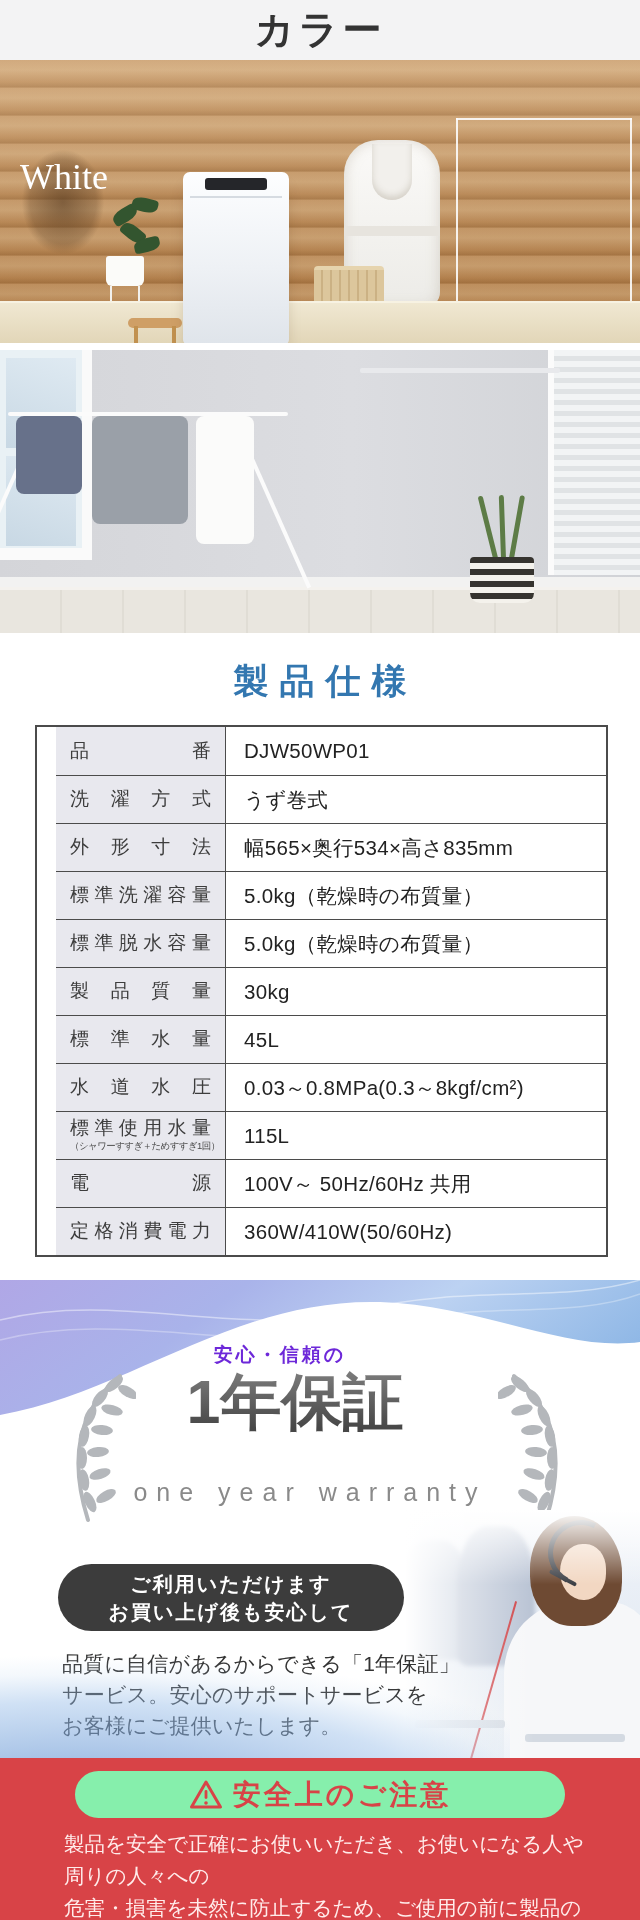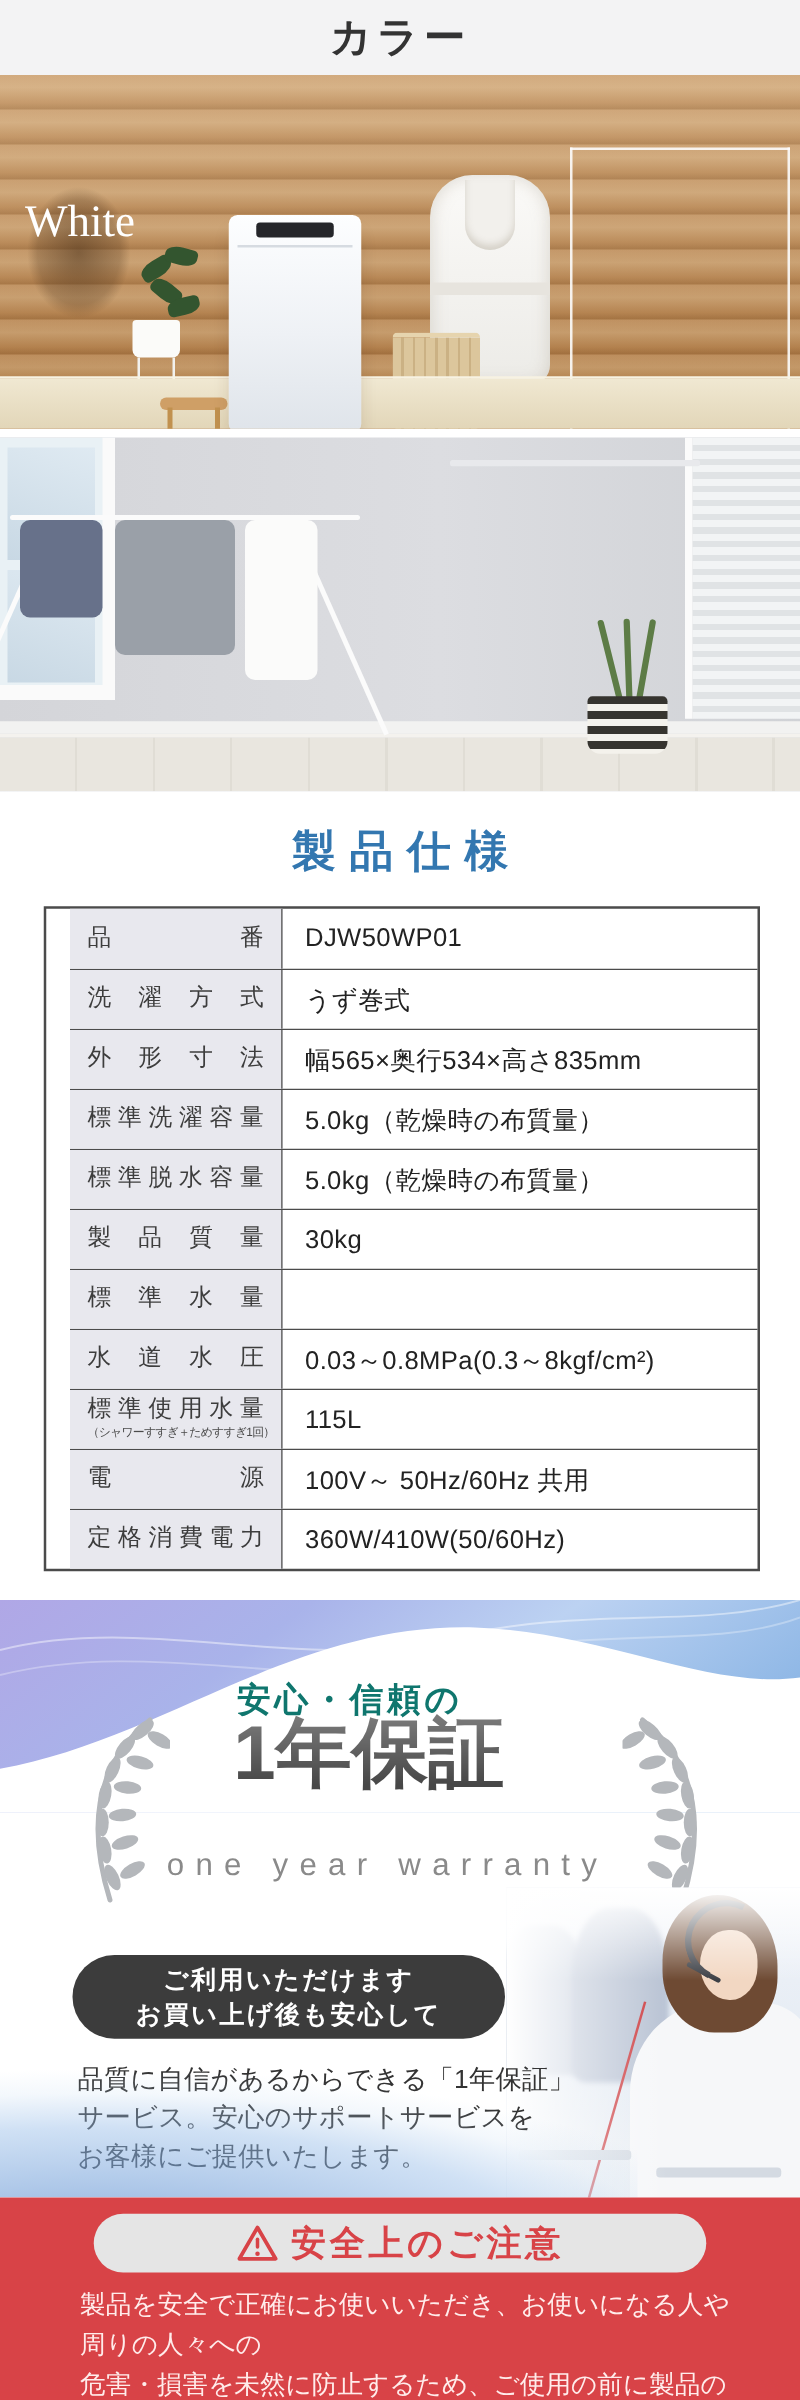--- a/index.html
+++ b/index.html
@@ -1,21 +1,21 @@
 <!DOCTYPE html>
 <html><head>
 <meta charset="utf-8">
 <style>
   * { box-sizing: border-box; margin: 0; padding: 0; }
   body { margin: 0; background: #fff; font-family: "Liberation Sans", "DejaVu Sans", sans-serif; }
   .page { width: 640px; height: 1920px; position: relative; background: #fff; overflow: hidden; margin: 0 auto; }
 
   
   .color-header { height: 60px; background: #f3f3f4; display: flex; align-items: center; justify-content: center; }
-  .color-header .t { font-size: 33px; font-weight: bold; color: #333; letter-spacing: 4px; }
+  .color-header .t { font-size: 39px; font-weight: bold; color: #333; letter-spacing: 4px; }
 
   
   .photo { position: relative; height: 283px; overflow: hidden; padding-left: 40px; }
   .photo * { position: absolute; }
 
   
   .pw { background:
         linear-gradient(180deg, rgba(255,240,215,.28), rgba(110,65,25,.10)),
         repeating-linear-gradient(180deg, #c08f5c 0px, #c89c6a 10px, #b37e48 22px, #a06c38 27px, #bb8a56 28px);
   }
@@ -68,22 +68,22 @@
   .spec-row:first-child { border-top: none; }
   .spec-label { width: 170px; background: #e8e8ee; border-right: 1px solid #4b4b4b; display: flex; flex-direction: column;
                 justify-content: center; padding: 0 14px; }
   .spec-label .jl { width: 100%; font-size: 19px; color: #3d3d3d; text-align: justify; text-align-last: justify; line-height: 1.1; }
   .spec-label .note { font-size: 9.5px; color: #4a4a4a; letter-spacing: -0.6px; white-space: nowrap; margin-top: 2px; }
   .spec-value { flex: 1; display: flex; align-items: center; padding-left: 18px; font-size: 20.5px; color: #222; letter-spacing: .3px; }
 
   
   .warranty { position: relative; height: 478px; background: #fff; overflow: hidden; }
   .warranty svg.wave { position: absolute; top: 0; left: 0; display: block; }
-  .w-subtitle { position: absolute; top: 62px; left: 0; width: 560px; text-align: center; color: #0f766e;
-                font-size: 27px; font-weight: bold; letter-spacing: 3px; }
+  .w-subtitle { position: absolute; top: 62px; left: 0; width: 560px; text-align: center; color: #6d28d9;
+                font-size: 19px; font-weight: bold; letter-spacing: 3px; }
   .w-title { position: absolute; top: 90px; left: 0; width: 590px; text-align: center; font-size: 61px; font-weight: bold;
              line-height: 1.05; color: #555;
              background: linear-gradient(180deg, #7d7d7d 0%, #474747 90%);
              -webkit-background-clip: text; background-clip: text; -webkit-text-fill-color: transparent; }
   .w-en { position: absolute; top: 198px; left: 0; width: 620px; text-align: center; color: #8a8a8a;
           font-size: 25px; letter-spacing: 9px; font-weight: 500; }
   .laurel { position: absolute; top: 90px; }
   .laurel.left { left: 62px; }
   .laurel.right { right: 68px; transform: scaleX(-1); }
   .w-badge { position: absolute; top: 284px; left: 58px; width: 346px; height: 67px; background: #3c3c3c; border-radius: 34px;
@@ -104,21 +104,21 @@
   .wp-laptop { height: 8px; background: #d4dae2; border-radius: 3px; bottom: 30px; }
   .wp-redline { left: 86px; top: 88px; width: 2px; height: 175px; background: #cc3a3e; transform: rotate(16deg); }
   .wp-fade { left: 0; top: 0; width: 100%; height: 100%;
              background: linear-gradient(90deg, #fff 0%, rgba(255,255,255,.55) 22%, rgba(255,255,255,0) 55%),
                          linear-gradient(180deg, #fff 0%, rgba(255,255,255,0) 30%); }
   .w-arc { position: absolute; bottom: 0; left: -90px; width: 600px; height: 130px;
            background: radial-gradient(ellipse 115% 150% at 28% 135%, rgba(105,150,210,.8) 0%, rgba(150,188,232,.45) 52%, rgba(190,215,240,.18) 66%, transparent 76%); }
 
   
   .safety { position: relative; height: 162px; background: #d84347; }
-  .s-pill { position: absolute; top: 13px; left: 75px; width: 490px; height: 47px; background: #e5e5e5; border-radius: 27px;
+  .s-pill { position: absolute; top: 13px; left: 75px; width: 490px; height: 47px; background: #86efac; border-radius: 27px;
             display: flex; align-items: center; justify-content: center; gap: 10px;
             color: #d84347; font-size: 28px; font-weight: bold; letter-spacing: 3px; }
   .s-body { position: absolute; top: 70px; left: 64px; width: 530px; font-size: 20.5px; color: #ffeceb; line-height: 1.56; }
 </style>
 </head>
 <body>
 
 <div class="page">
 
   <div class="color-header">
@@ -209,20 +209,21 @@
       <div class="spec-row">
         <div class="spec-label">
             <span class="jl">製品質量</span>
           </div>
         <div class="spec-value">30kg</div>
       </div>
       <div class="spec-row">
         <div class="spec-label">
             <span class="jl">標準水量</span>
           </div>
+        <div class="spec-value">45L</div>
       </div>
       <div class="spec-row">
         <div class="spec-label">
             <span class="jl">水道水圧</span>
           </div>
         <div class="spec-value">0.03～0.8MPa(0.3～8kgf/cm²)</div>
       </div>
       <div class="spec-row">
         <div class="spec-label">
           <span class="jl">標準使用水量</span>

